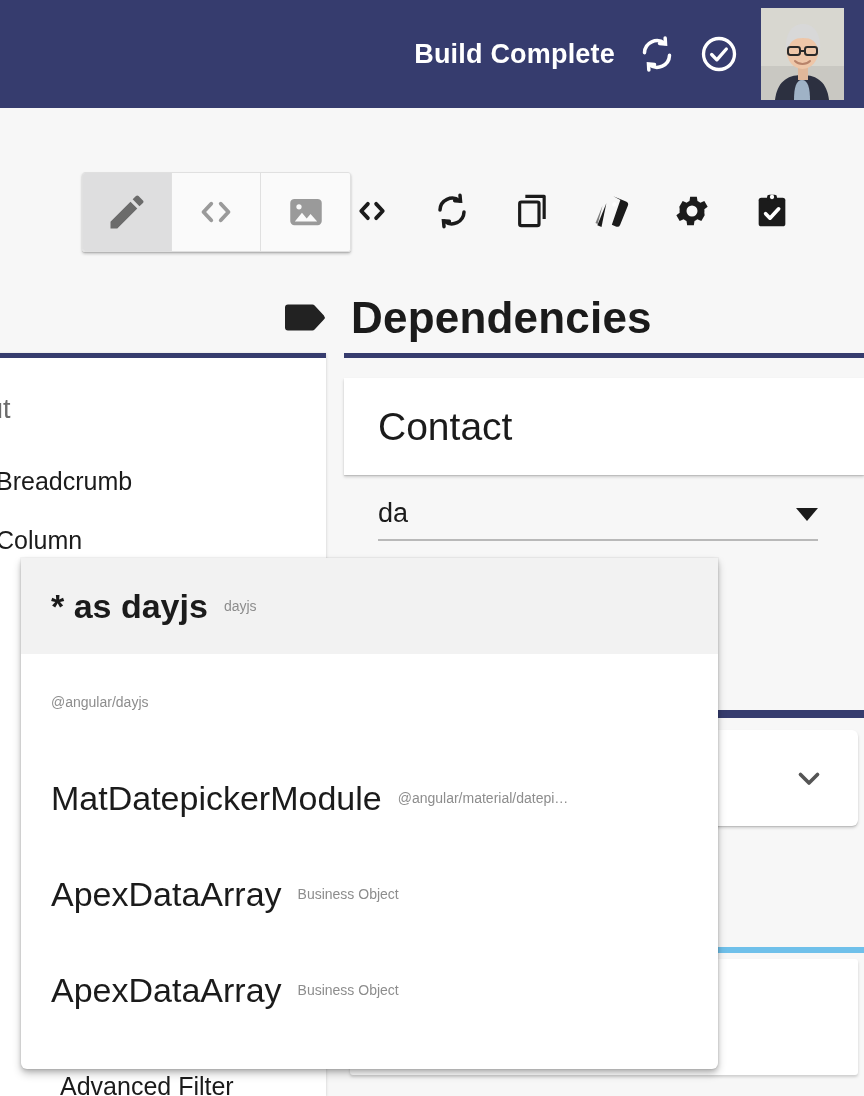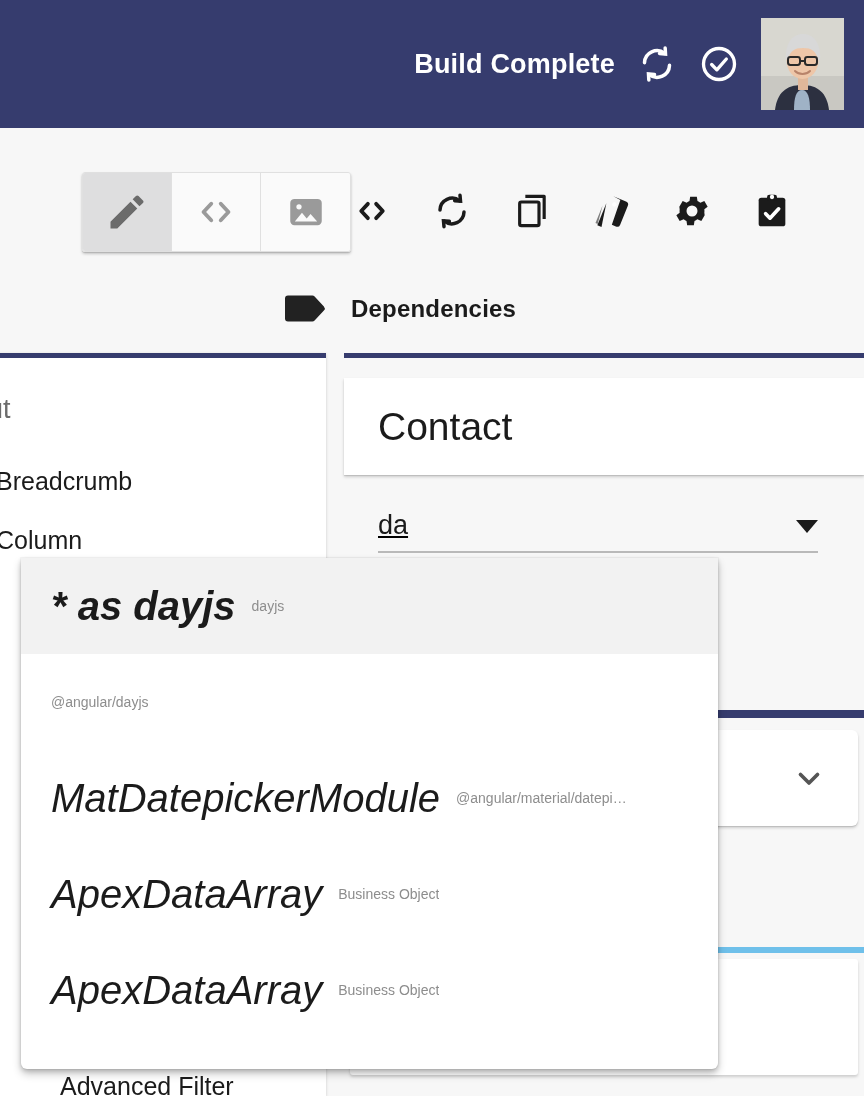--- a/index.html
+++ b/index.html
@@ -6,21 +6,21 @@
   html, body {
     width: 864px; height: 1096px;
     font-family: "Liberation Sans", sans-serif;
     background: #f7f7f7;
     overflow: hidden;
   }
   .app { position: relative; width: 864px; height: 1096px; background: #f7f7f7; }
 
   
   .appbar {
-    position: absolute; left: 0; top: 0; width: 864px; height: 128px;
+    position: absolute; left: 0; top: 0; width: 864px; height: 108px;
     background: #363c6e; display: flex; align-items: center;
     justify-content: flex-end; padding-right: 20px; gap: 22px;
   }
   .build-status {
     color: #ffffff; font-size: 27px; font-weight: bold; letter-spacing: .2px;
     white-space: nowrap;
   }
   .appbar-icon { width: 40px; height: 40px; color: #ffffff; display: block; }
   .appbar-icon svg { width: 40px; height: 40px; display: block; }
   .avatar {
@@ -59,21 +59,21 @@
   }
   .tool-icon svg { display: block; }
 
   
   .section-header {
     position: absolute; left: 283px; top: 293px;
     display: flex; align-items: center; gap: 22px;
   }
   .tag-icon { width: 46px; height: 32px; color: #222; display: block; }
   .section-title {
-    font-size: 24px; font-weight: bold; color: #1b1b1b; letter-spacing: .2px;
+    font-size: 44px; font-weight: bold; color: #1b1b1b; letter-spacing: .2px;
   }
 
   
   .left-panel {
     position: absolute; left: -40px; top: 353px; width: 366px; height: 743px;
     background: #ffffff; border-top: 5px solid #363c6e;
     box-shadow: 0 1px 3px rgba(0,0,0,.18);
     overflow: hidden;
   }
   .left-panel-title {
@@ -101,21 +101,21 @@
   .card {
     background: #ffffff; box-shadow: 0 2px 3px rgba(0,0,0,.17), 0 1px 1px rgba(0,0,0,.10);
   }
   .card-contact {
     position: absolute; left: 0; top: 20px; width: 520px; height: 97px;
     display: flex; align-items: center; padding-left: 34px;
   }
   .card-contact-text { font-size: 39px; color: #1b1b1b; }
 
   .field-row {
-    position: absolute; left: 34px; top: 152px; width: 440px; text-decoration: underline;
+    position: absolute; left: 34px; top: 140px; width: 440px;
   }
   .field-input-line {
     display: flex; align-items: flex-end; justify-content: space-between;
     border-bottom: 2px solid #b9b9b9; padding-bottom: 10px;
   }
   .field-value { font-size: 27px; color: #1b1b1b; }
   .field-caret {
     width: 0; height: 0; border-left: 11px solid transparent;
     border-right: 11px solid transparent; border-top: 13px solid #1b1b1b;
     margin-bottom: 8px;
@@ -152,21 +152,21 @@
     box-shadow: 0 5px 9px rgba(0,0,0,.22), 0 2px 4px rgba(0,0,0,.16),
                 0 0 0 1px rgba(0,0,0,.03);
     overflow: hidden; z-index: 50;
   }
   .ac-option {
     height: 96px; display: flex; align-items: center; padding-left: 30px;
     gap: 16px; cursor: pointer; background: #ffffff;
   }
   .ac-option.active { background: #f2f2f2; }
   .ac-name {
-    font-size: 40px; color: #1b1b1b; white-space: nowrap; font-style: italic;
+    font-size: 34px; color: #1b1b1b; white-space: nowrap;
   }
   .ac-desc {
     font-size: 14px; color: #8d8d8d; white-space: nowrap;
     overflow: hidden; text-overflow: ellipsis; max-width: 400px;
   }
   .ac-option.first .ac-name { font-weight: bold; }
 </style>
 </head>
 <body>
 

